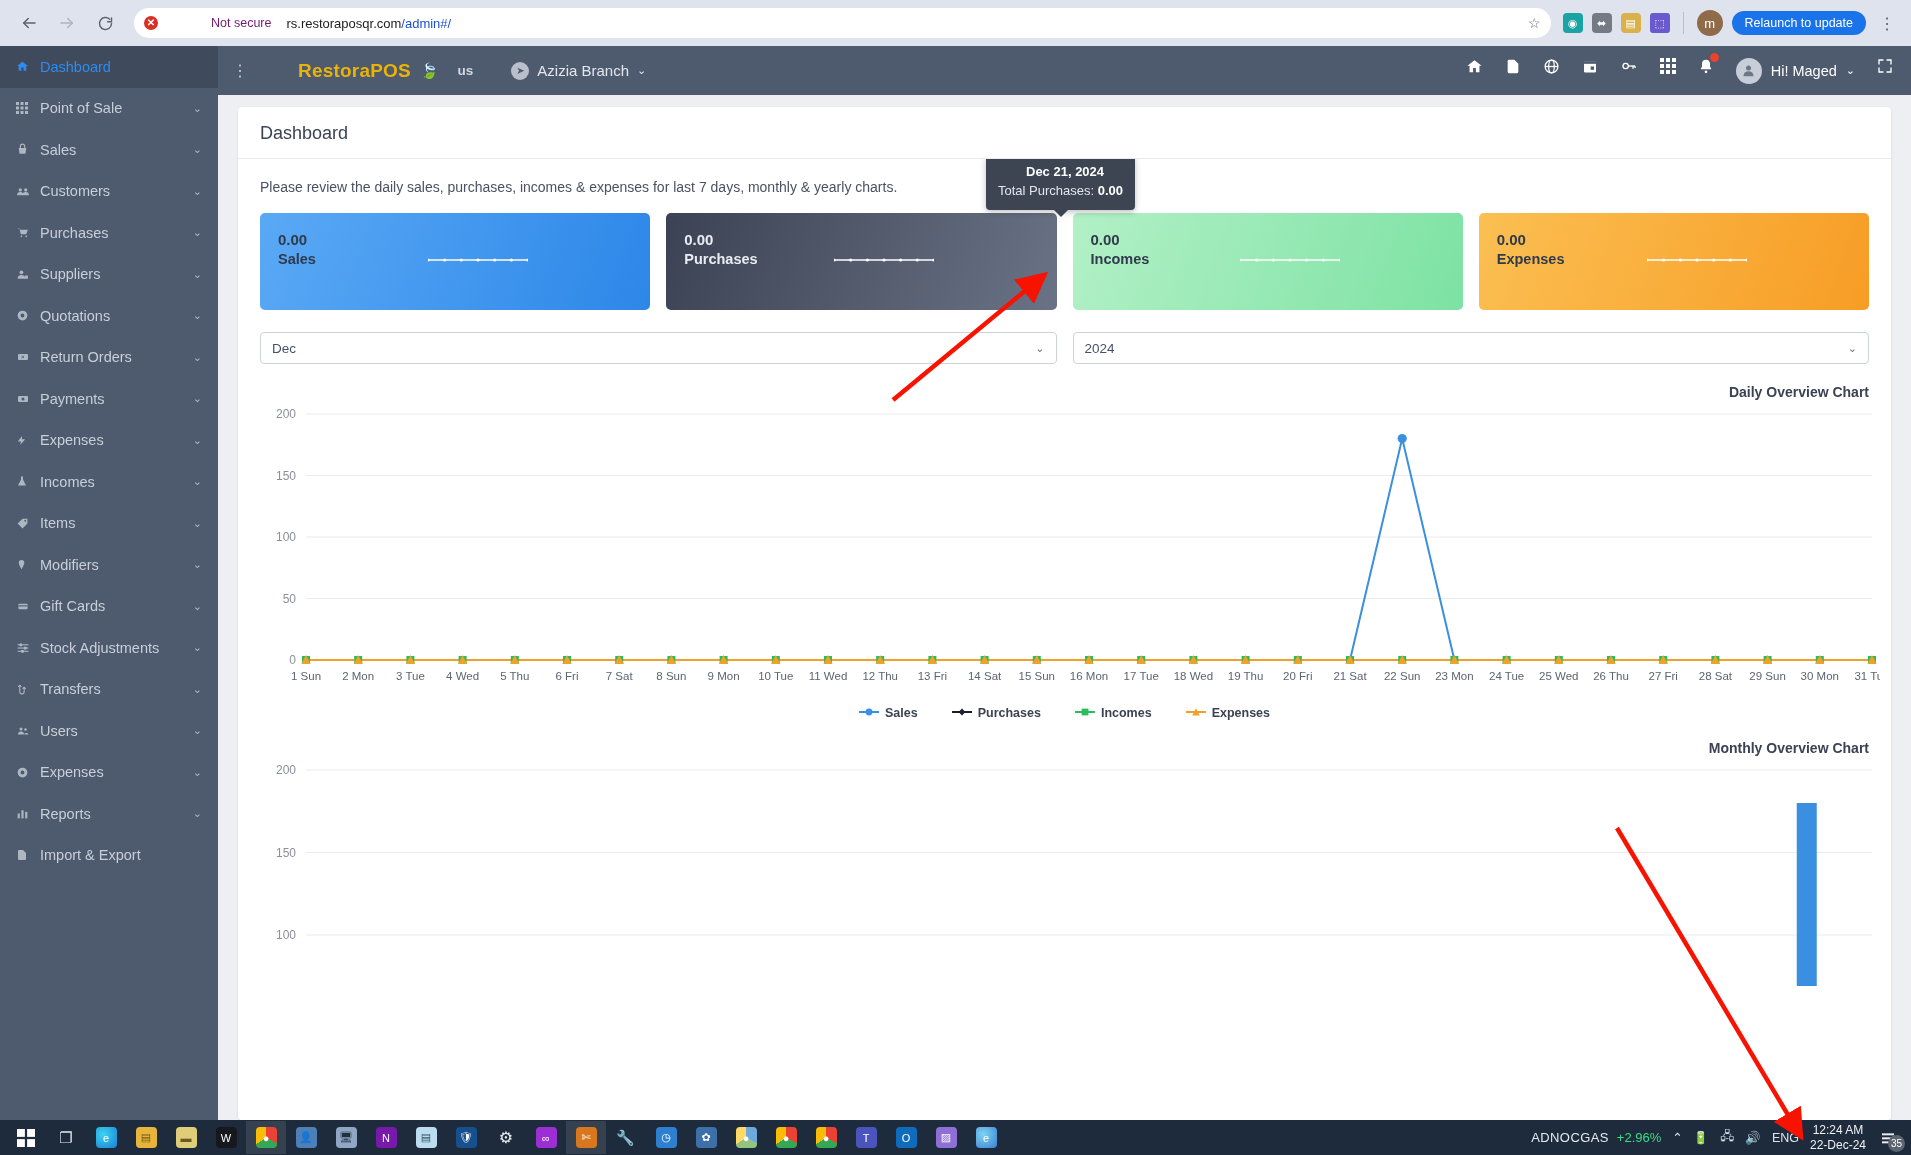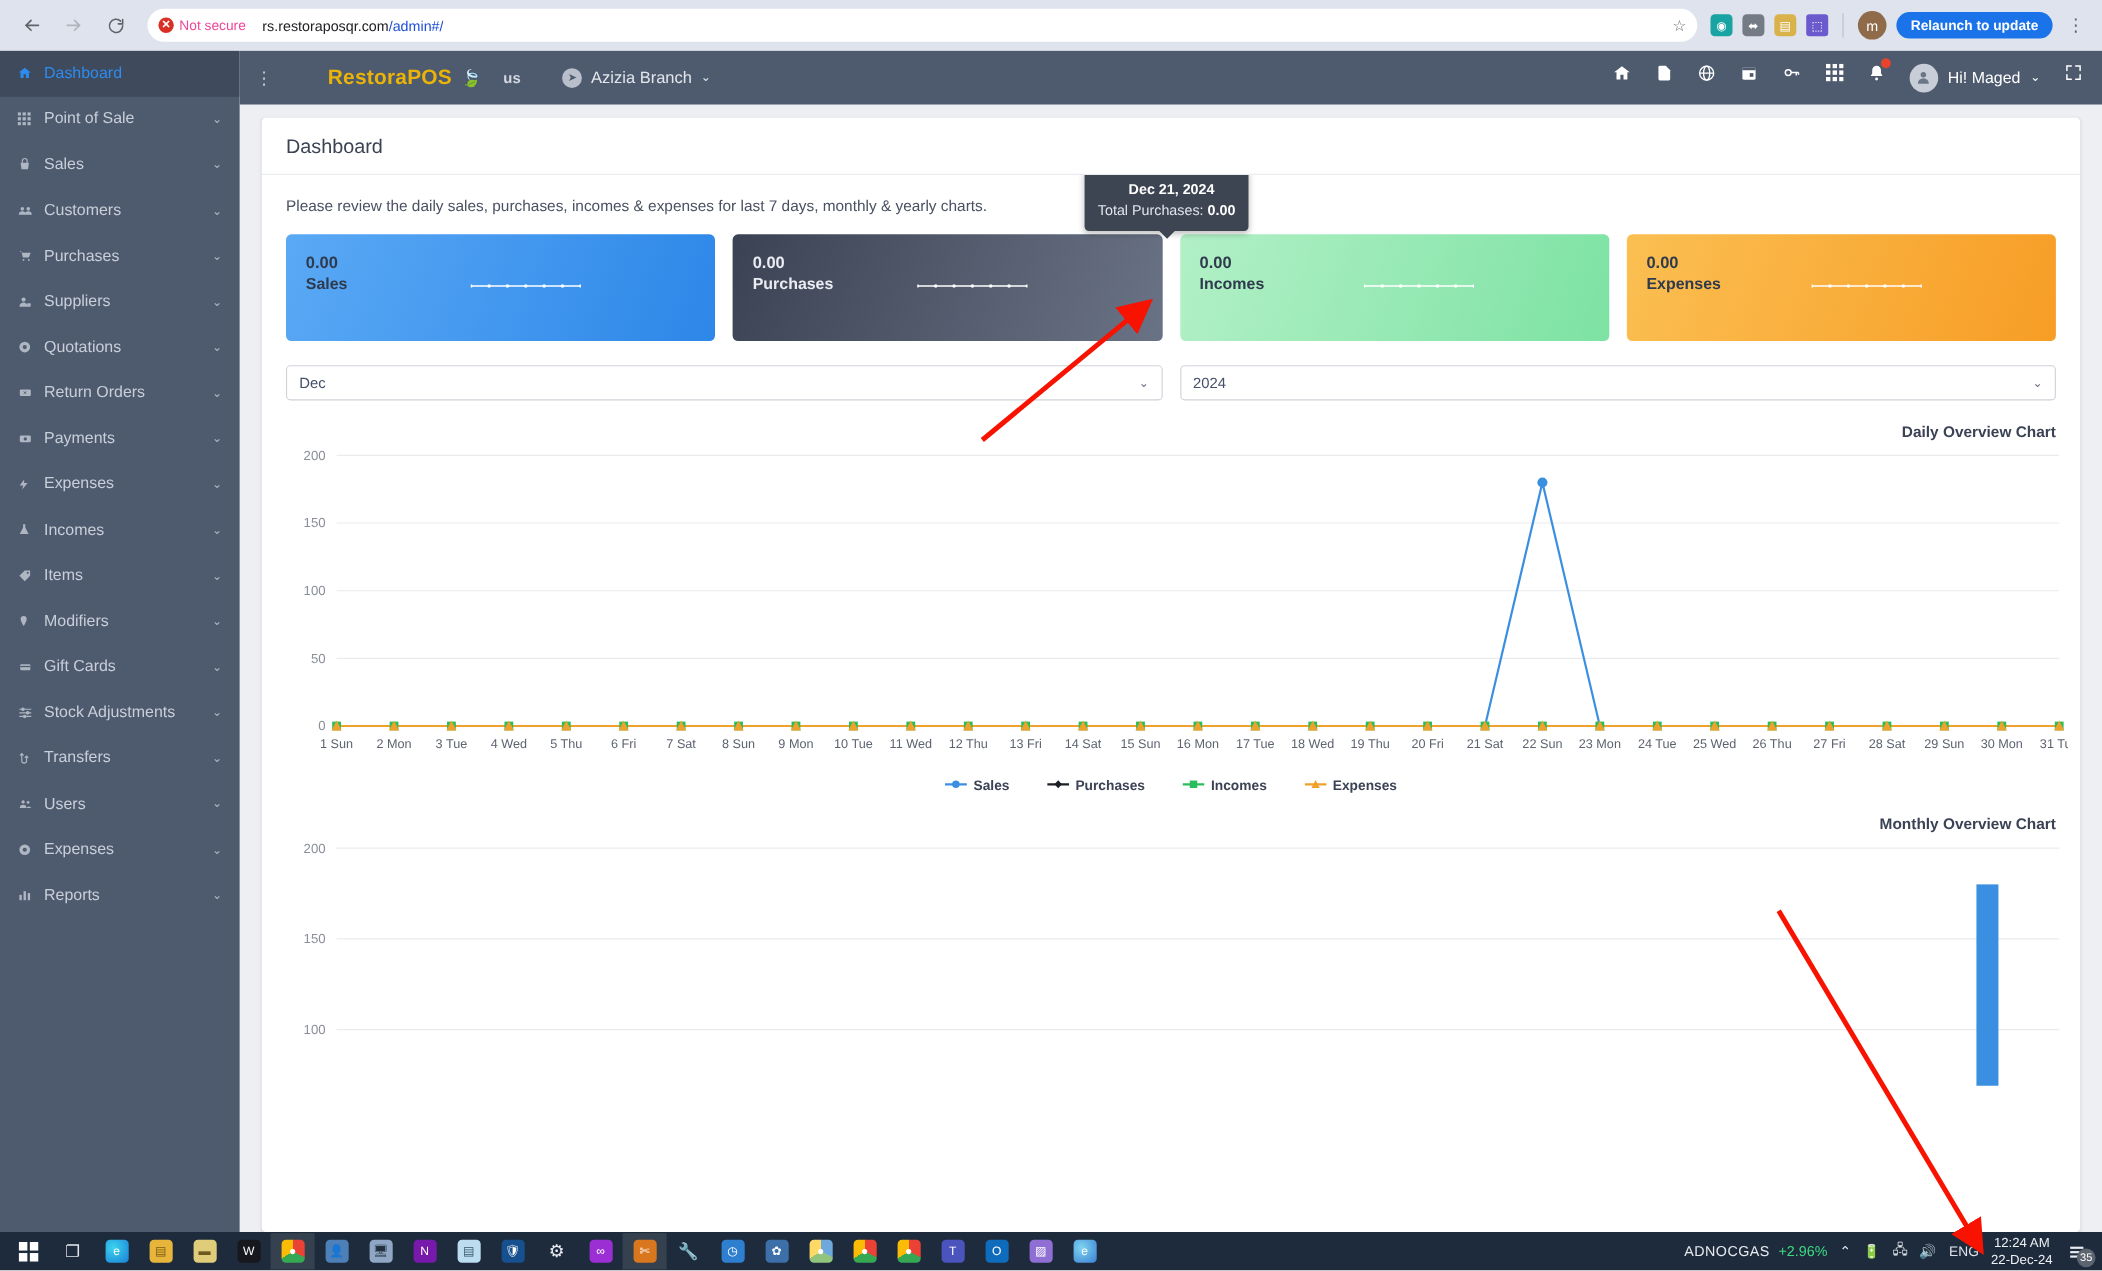--- a/index.html
+++ b/index.html
@@ -30,21 +30,21 @@
   .not-secure {
     display: flex; align-items: center; gap: 5px;
     background: #fff; border-radius: 14px;
     padding: 2px 9px 2px 4px; margin-right: 6px; flex: 0 0 auto;
   }
   .ns-dot {
     width: 14px; height: 14px; border-radius: 50%;
     background: #d93025; color:#fff; font-size: 10px; font-weight: bold;
     display: flex; align-items: center; justify-content: center; line-height: 1;
   }
-  .ns-text { font-size: 12.5px; color: #ec4899; white-space: nowrap; }
+  .ns-text { font-size: 12.5px; color: #701a75; white-space: nowrap; margin-left: 48px; }
   .url { font-size: 13px; color: #202124; white-space: nowrap; overflow: hidden; }
   .url .grey { color: #1d4ed8; }
   .star { margin-left: auto; color: #5f6368; font-size: 14px; flex: 0 0 auto; }
   .ext-icons { display: flex; align-items: center; gap: 9px; flex: 0 0 auto; }
   .ext {
     width: 20px; height: 20px; border-radius: 4px;
     display: flex; align-items: center; justify-content: center;
     font-size: 11px; color: #fff;
   }
   .ext.teal { background: #1aa3a3; }
@@ -52,21 +52,21 @@
   .ext.goldbox { background: #d9b24c; }
   .ext.purple { background: #6a5acd; border-radius: 3px; }
   .vdiv { width: 1px; height: 22px; background: #b9bec7; margin: 0 4px; }
   .avatar-chip {
     width: 26px; height: 26px; border-radius: 50%;
     background: #8f6b4a; color: #fff; font-size: 13px;
     display: flex; align-items: center; justify-content: center;
   }
   .relaunch {
     background: #1a73e8; color: #fff; font-size: 12.5px;
-    border-radius: 14px; padding: 5px 13px; white-space: nowrap; font-weight: bold;
+    border-radius: 14px; padding: 5px 13px; white-space: nowrap;
   }
   .kebab { color: #5f6368; font-size: 16px; padding: 0 4px; }
 
   
   .app { display: flex; height: calc(1155px - 46px - 35px); }
 
   
   .sidebar {
     width: 218px; flex: 0 0 218px;
     background: #4e5a6e; color: #cfd5de;
@@ -462,20 +462,28 @@
       <div class="side-item">
         <span class="ico">
           <svg width="13" height="13" viewBox="0 0 24 24" fill="currentColor">
             <rect x="3" y="12" width="4" height="9"></rect>
             <rect x="10" y="6" width="4" height="15"></rect>
             <rect x="17" y="9" width="4" height="12"></rect>
           </svg>
         </span>
         <span class="lbl">Reports</span>
         <span class="chev">⌄</span>
+      </div>
+      <div class="side-item">
+        <span class="ico">
+          <svg width="12" height="14" viewBox="0 0 24 24" fill="currentColor">
+            <path d="M14 2H6a2 2 0 0 0-2 2v16a2 2 0 0 0 2 2h12a2 2 0 0 0 2-2V8z"></path>
+          </svg>
+        </span>
+        <span class="lbl">Import &amp; Export</span>
       </div>
     </nav>
 
   <div class="main">
 
     <header class="topbar">
       <div class="tb-left">
         <span class="tb-kebab">⋮</span>
         <span class="brand">RestoraPOS</span>
         <span class="brand-leaf">🍃</span>

